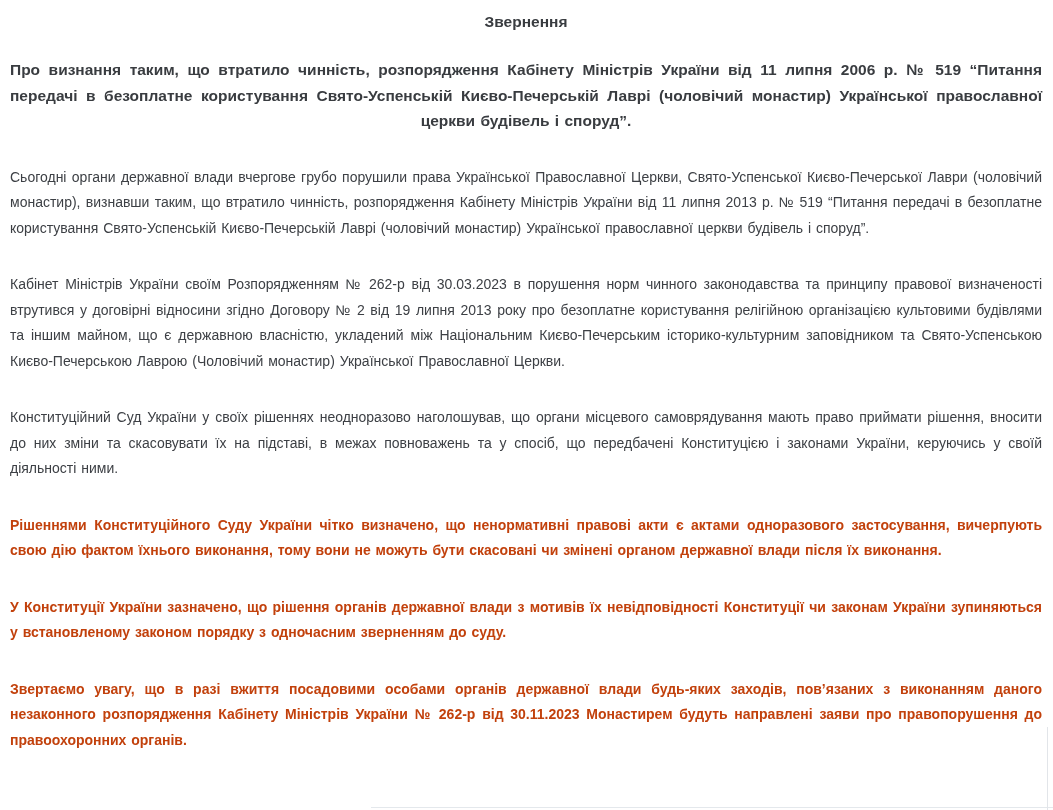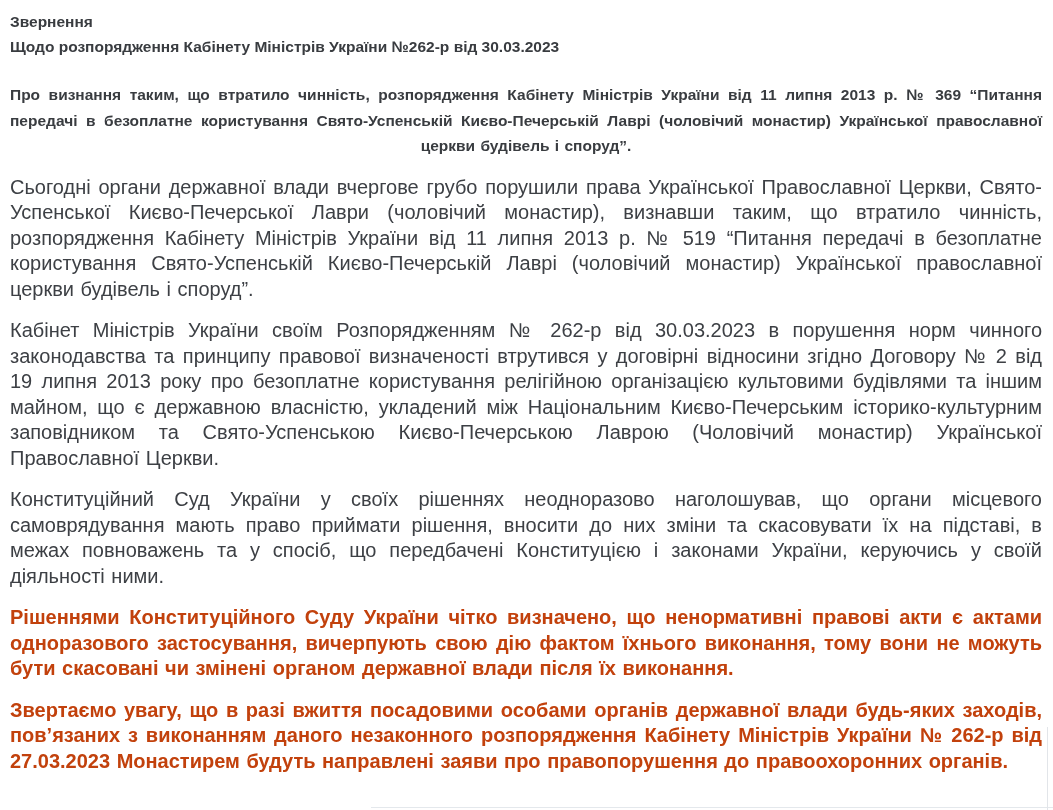--- a/index.html
+++ b/index.html
@@ -21,36 +21,36 @@
     box-sizing: border-box;
     padding: 9px 11px 0 10px;
     color: #3b3e42;
   }
   .doc-title,
   .doc-subtitle {
     margin: 0;
     font-size: 15.5px;
     font-weight: bold;
     line-height: 25px;
-    text-align: left;
+    text-align: center;
     color: #393c40;
   }
   p.lead {
     margin: 23px 0 0 0;
     font-size: 15.5px;
     font-weight: bold;
     line-height: 25.5px;
     text-align: justify;
     text-align-last: center;
     color: #393c40;
     word-spacing: 1px;
   }
   p.para {
-    margin: 16px 0 0 0;
-    font-size: 20px;
+    margin: 31px 0 0 0;
+    font-size: 14px;
     line-height: 25.5px;
     text-align: justify;
     text-align-last: left;
     color: #3d4045;
     word-spacing: 1px;
   }
   p.para.bold {
     font-weight: bold;
     color: #c2410c;
   }
@@ -69,25 +69,25 @@
     width: 1px;
     height: 83px;
     background: #e2e5e9;
   }
 </style>
 </head>
 <body>
 
 <div class="doc">
   <h1 class="doc-title">Звернення</h1>
-  <h2 class="doc-subtitle">Щодо розпорядження Кабінету Міністрів України №262-р від 30.03.2023</h2>
-  <p class="lead">Про визнання таким, що втратило чинність, розпорядження Кабінету Міністрів України від 11 липня 2013 р. № 369 “Питання передачі в безоплатне користування Свято-Успенській Києво-Печерській Лаврі (чоловічий монастир) Української православної церкви будівель і споруд”.</p>
+  <p class="lead">Про визнання таким, що втратило чинність, розпорядження Кабінету Міністрів України від 11 липня 2006 р. № 519 “Питання передачі в безоплатне користування Свято-Успенській Києво-Печерській Лаврі (чоловічий монастир) Української православної церкви будівель і споруд”.</p>
   <div id="paragraphs">
       <p class="para">Сьогодні органи державної влади вчергове грубо порушили права Української Православної Церкви, Свято-Успенської Києво-Печерської Лаври (чоловічий монастир), визнавши таким, що втратило чинність, розпорядження Кабінету Міністрів України від 11 липня 2013 р. № 519 “Питання передачі в безоплатне користування Свято-Успенській Києво-Печерській Лаврі (чоловічий монастир) Української православної церкви будівель і споруд”.</p>
       <p class="para">Кабінет Міністрів України своїм Розпорядженням № 262-р від 30.03.2023 в порушення норм чинного законодавства та принципу правової визначеності втрутився у договірні відносини згідно Договору № 2 від 19 липня 2013 року про безоплатне користування релігійною організацією культовими будівлями та іншим майном, що є державною власністю, укладений між Національним Києво-Печерським історико-культурним заповідником та Свято-Успенською Києво-Печерською Лаврою (Чоловічий монастир) Української Православної Церкви.</p>
       <p class="para">Конституційний Суд України у своїх рішеннях неодноразово наголошував, що органи місцевого самоврядування мають право приймати рішення, вносити до них зміни та скасовувати їх на підставі, в межах повноважень та у спосіб, що передбачені Конституцією і законами України, керуючись у своїй діяльності ними.</p>
       <p class="para bold">Рішеннями Конституційного Суду України чітко визначено, що ненормативні правові акти є актами одноразового застосування, вичерпують свою дію фактом їхнього виконання, тому вони не можуть бути скасовані чи змінені органом державної влади після їх виконання.</p>
-      <p class="para bold">Звертаємо увагу, що в разі вжиття посадовими особами органів державної влади будь-яких заходів, пов’язаних з виконанням даного незаконного розпорядження Кабінету Міністрів України № 262-р від 27.03.2023 Монастирем будуть направлені заяви про правопорушення до правоохоронних органів.</p>
+      <p class="para bold">У Конституції України зазначено, що рішення органів державної влади з мотивів їх невідповідності Конституції чи законам України зупиняються у встановленому законом порядку з одночасним зверненням до суду.</p>
+      <p class="para bold">Звертаємо увагу, що в разі вжиття посадовими особами органів державної влади будь-яких заходів, пов’язаних з виконанням даного незаконного розпорядження Кабінету Міністрів України № 262-р від 30.11.2023 Монастирем будуть направлені заяви про правопорушення до правоохоронних органів.</p>
     </div>
 </div>
 
 <div class="divider-h"></div>
 <div class="divider-v"></div>
 
 </body></html>

